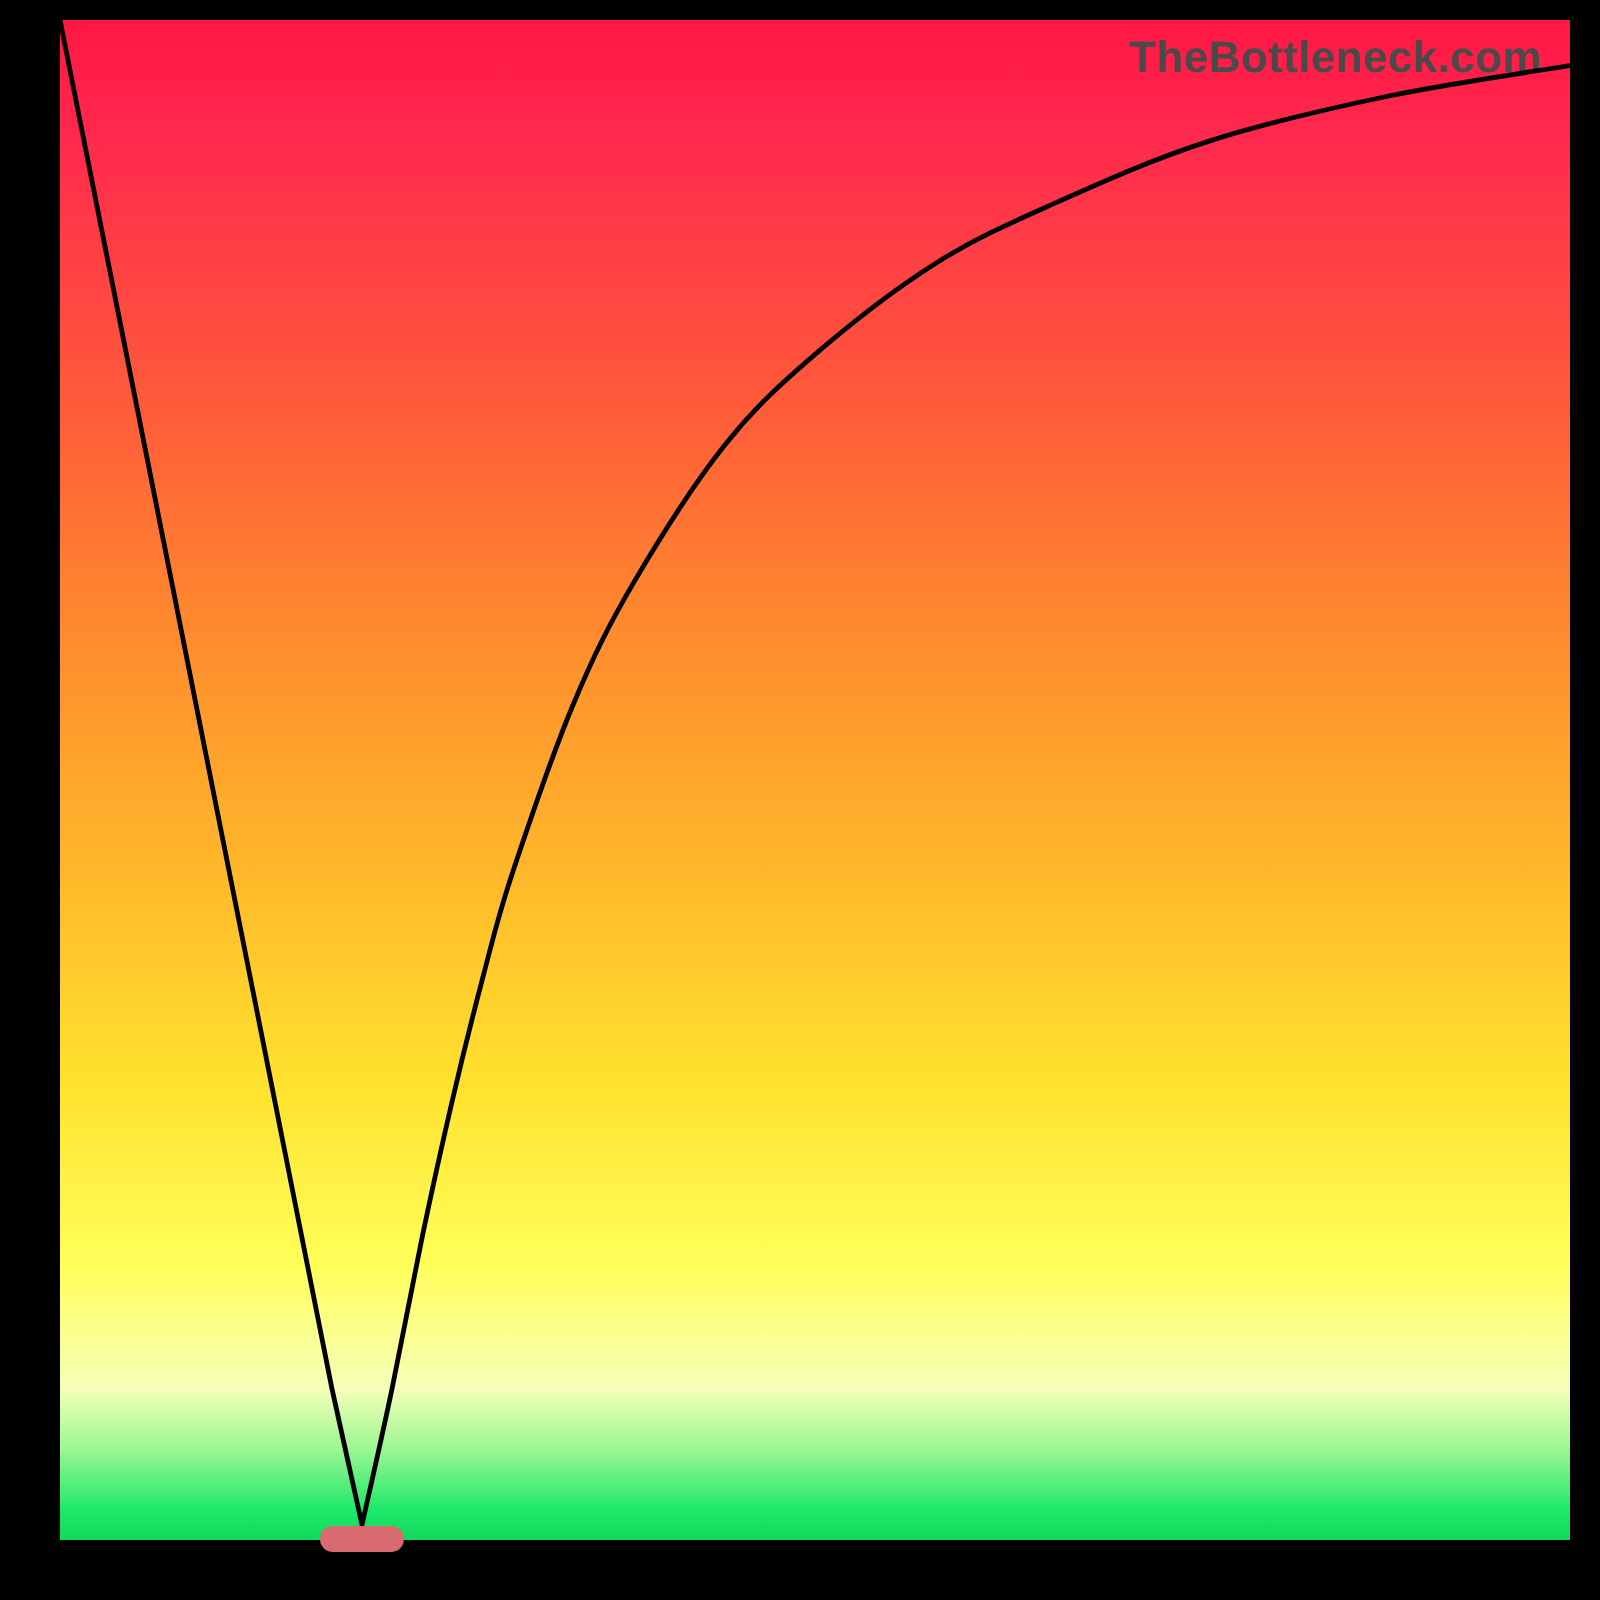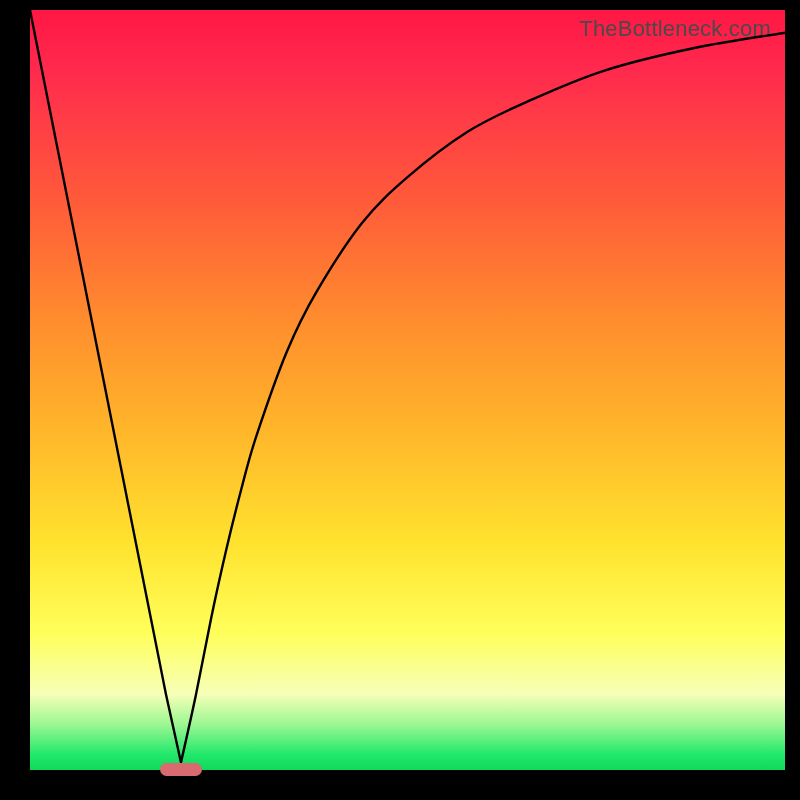--- a/index.html
+++ b/index.html
@@ -39,21 +39,21 @@
       #12d85c 100%
     );
   }
   .watermark {
     position: absolute;
     top: 6px;
     right: 14px;
     color: #4a4a4a;
     font-size: 22px;
     letter-spacing: 0.2px;
-    font-weight: 400;
+    font-weight: 700;
     user-select: none;
   }
   .curve {
     position: absolute;
     left: 0;
     top: 0;
     width: 755px;
     height: 760px;
     pointer-events: none;
   }

